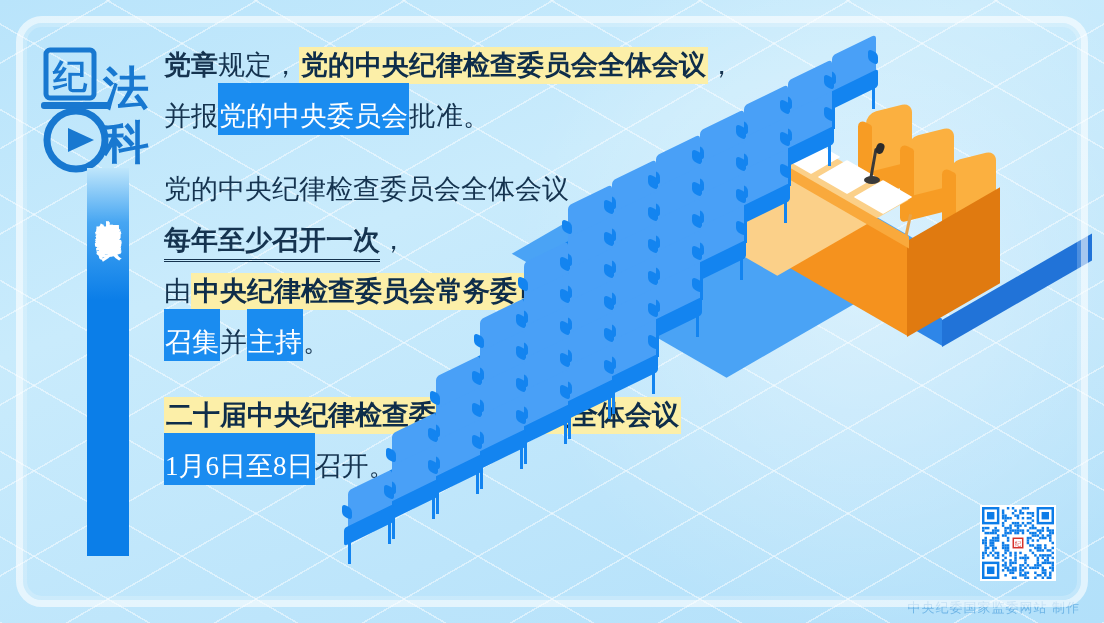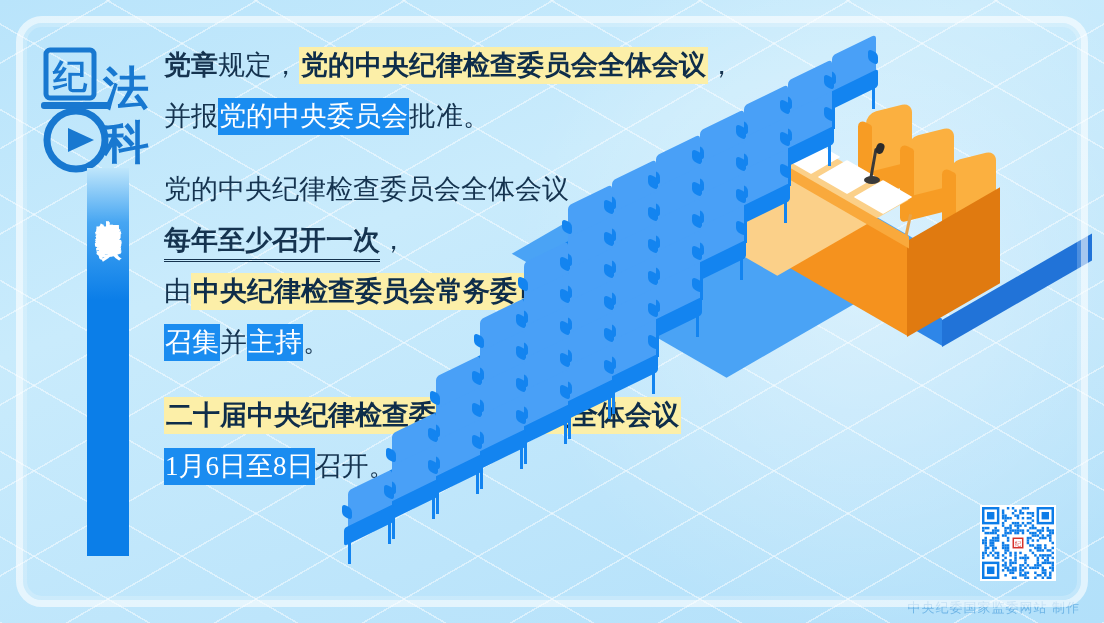--- a/index.html
+++ b/index.html
@@ -261,21 +261,21 @@
 
   .hl-yellow {
     background: #fcefa8;
     font-weight: bold;
     color: #0e2d4a;
     padding: 3px 2px 4px 2px;
   }
   .hl-blue {
     background: #1a8cf0;
     color: #ffffff;
-    padding: 3px 1px 4px 1px;
+    padding: 18px 1px 4px 1px;
   }
   .pill {
     background: #1b3a5c;
     color: #ffffff;
     border-radius: 9px;
     padding: 3px 9px 5px 9px;
     font-weight: bold;
     display: inline-block;
     line-height: 1;
   }

